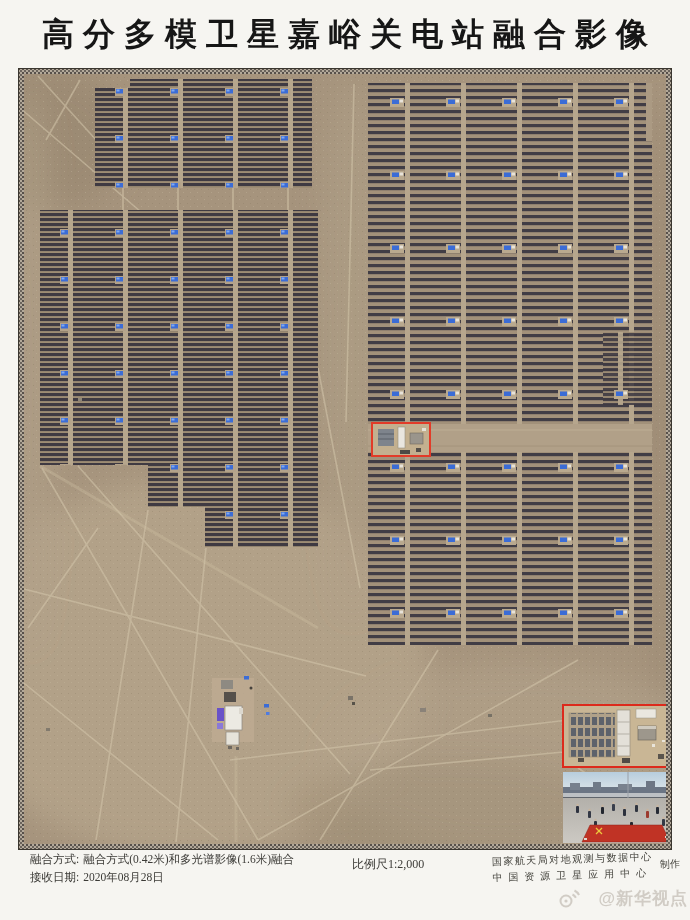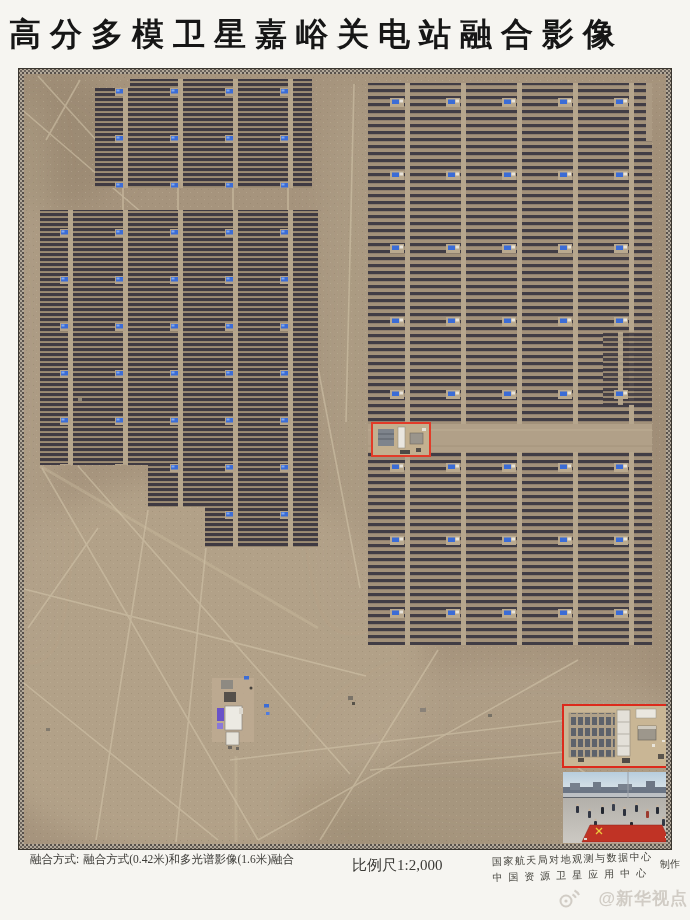--- a/index.html
+++ b/index.html
@@ -2,35 +2,35 @@
 <html><head>
 <meta charset="utf-8">
 <style>
   html,body{margin:0;padding:0;background:#e9e7e2;}
   .page{
     position:relative;width:690px;height:920px;margin:0 auto;
     background:#f6f5f1;overflow:hidden;
     font-family:"Liberation Serif","DejaVu Serif",serif;
   }
   .title{
-    position:absolute;top:13px;left:0;width:690px;
+    position:absolute;top:13px;left:0;width:690px;text-align:center;
     font-size:32px;font-weight:700;letter-spacing:9px;color:#161616;
     padding-left:9px;box-sizing:border-box;white-space:nowrap;
   }
   .map-frame{
     position:absolute;left:18px;top:68px;width:654px;height:782px;
   }
   .map-frame svg{display:block;}
   .footer-left{
     position:absolute;left:30px;top:851px;font-size:11.5px;line-height:17.5px;
     color:#3b3a36;white-space:nowrap;
   }
   .footer-left .lbl{margin-right:4px;margin-top:32px;}
   .footer-scale{
-    position:absolute;left:352px;top:856px;font-size:15px;color:#3b3a36;white-space:nowrap;
+    position:absolute;left:352px;top:856px;font-size:12px;color:#3b3a36;white-space:nowrap;
   }
   .footer-credit{
     position:absolute;left:492px;top:852px;display:flex;align-items:center;gap:7px;
     color:#45443e;transform:rotate(-1.8deg);
   }
   .footer-credit .lines{display:flex;flex-direction:column;gap:2px;}
   .footer-credit .l1{font-size:10px;letter-spacing:1.5px;white-space:nowrap;}
   .footer-credit .l2{font-size:10px;letter-spacing:6px;white-space:nowrap;}
   .footer-credit .suffix{font-size:10px;white-space:nowrap;}
   .watermark{
@@ -273,20 +273,23 @@
         <rect x="648" y="1" width="5" height="780" fill="url(#ticks)"></rect>
         <rect x="0.5" y="0.5" width="653" height="781" fill="none" stroke="#3a362f" stroke-width="1"></rect>
       </g>
     </svg>
   </div>
 
   <div class="footer-left">
     <div>
       <span class="lbl">融合方式:</span><span>融合方式(0.42米)和多光谱影像(1.6米)融合</span>
     </div>
+    <div>
+      <span class="lbl">接收日期:</span><span>2020年08月28日</span>
+    </div>
   </div>
 
   <div class="footer-scale">比例尺1:2,000</div>
 
   <div class="footer-credit">
     <div class="lines">
       <span class="l1">国家航天局对地观测与数据中心</span>
       <span class="l2">中国资源卫星应用中心</span>
     </div>
     <span class="suffix">制作</span>

